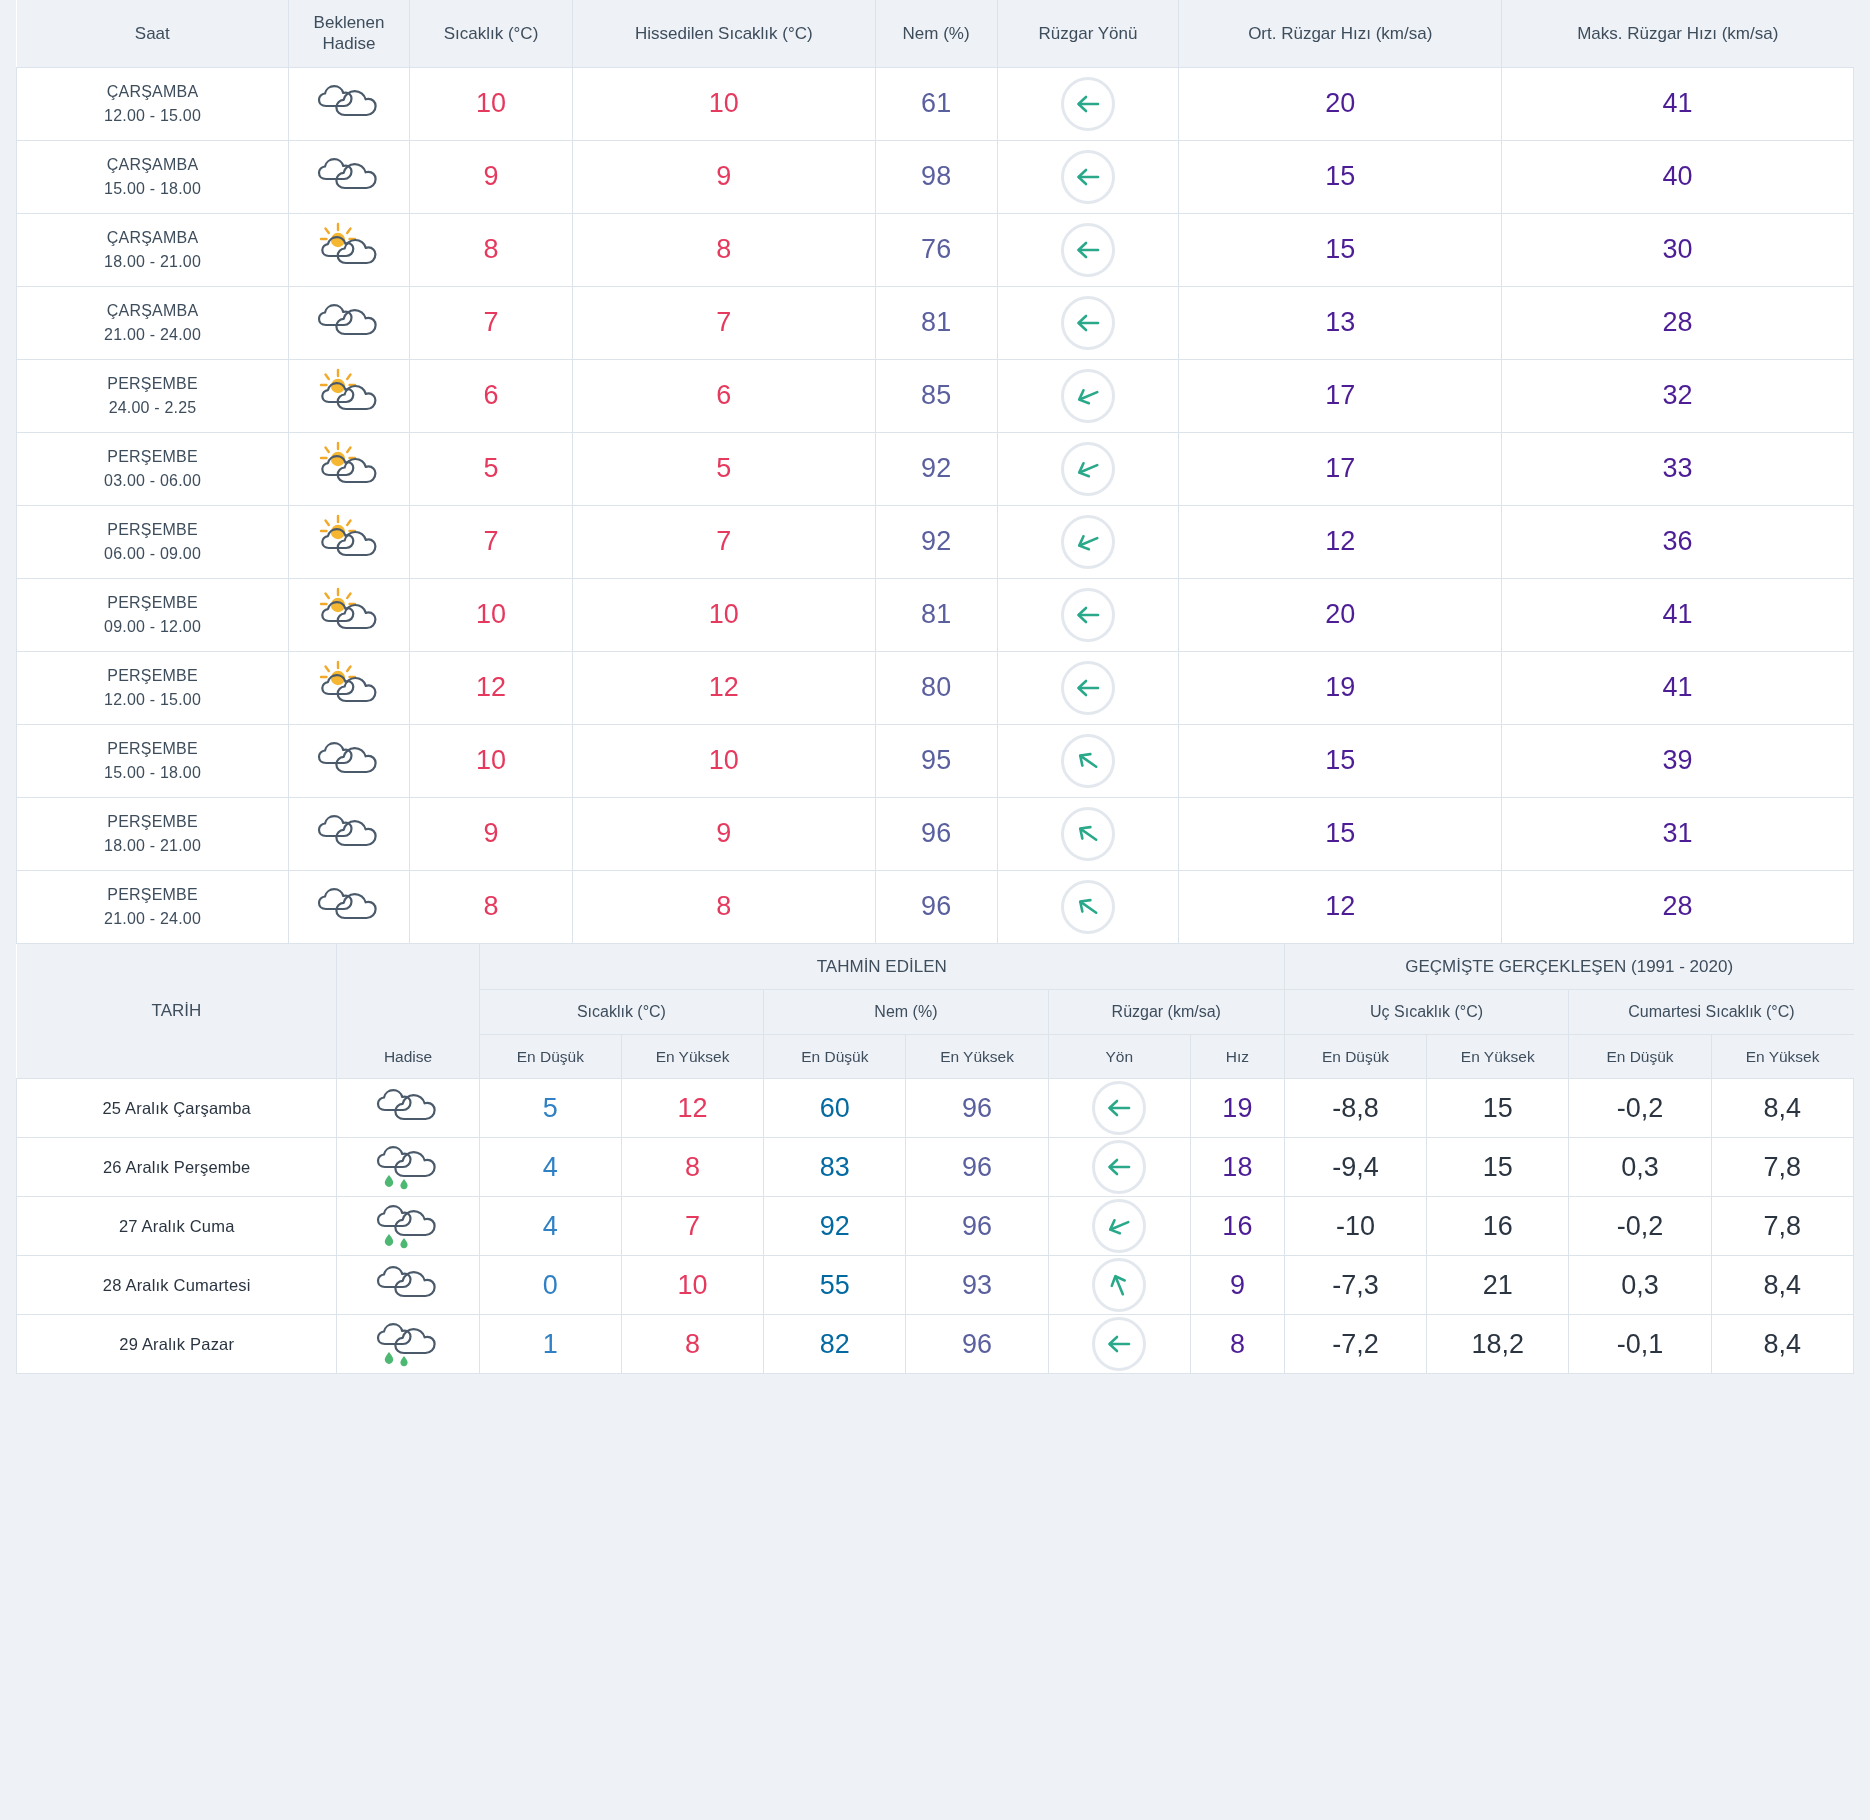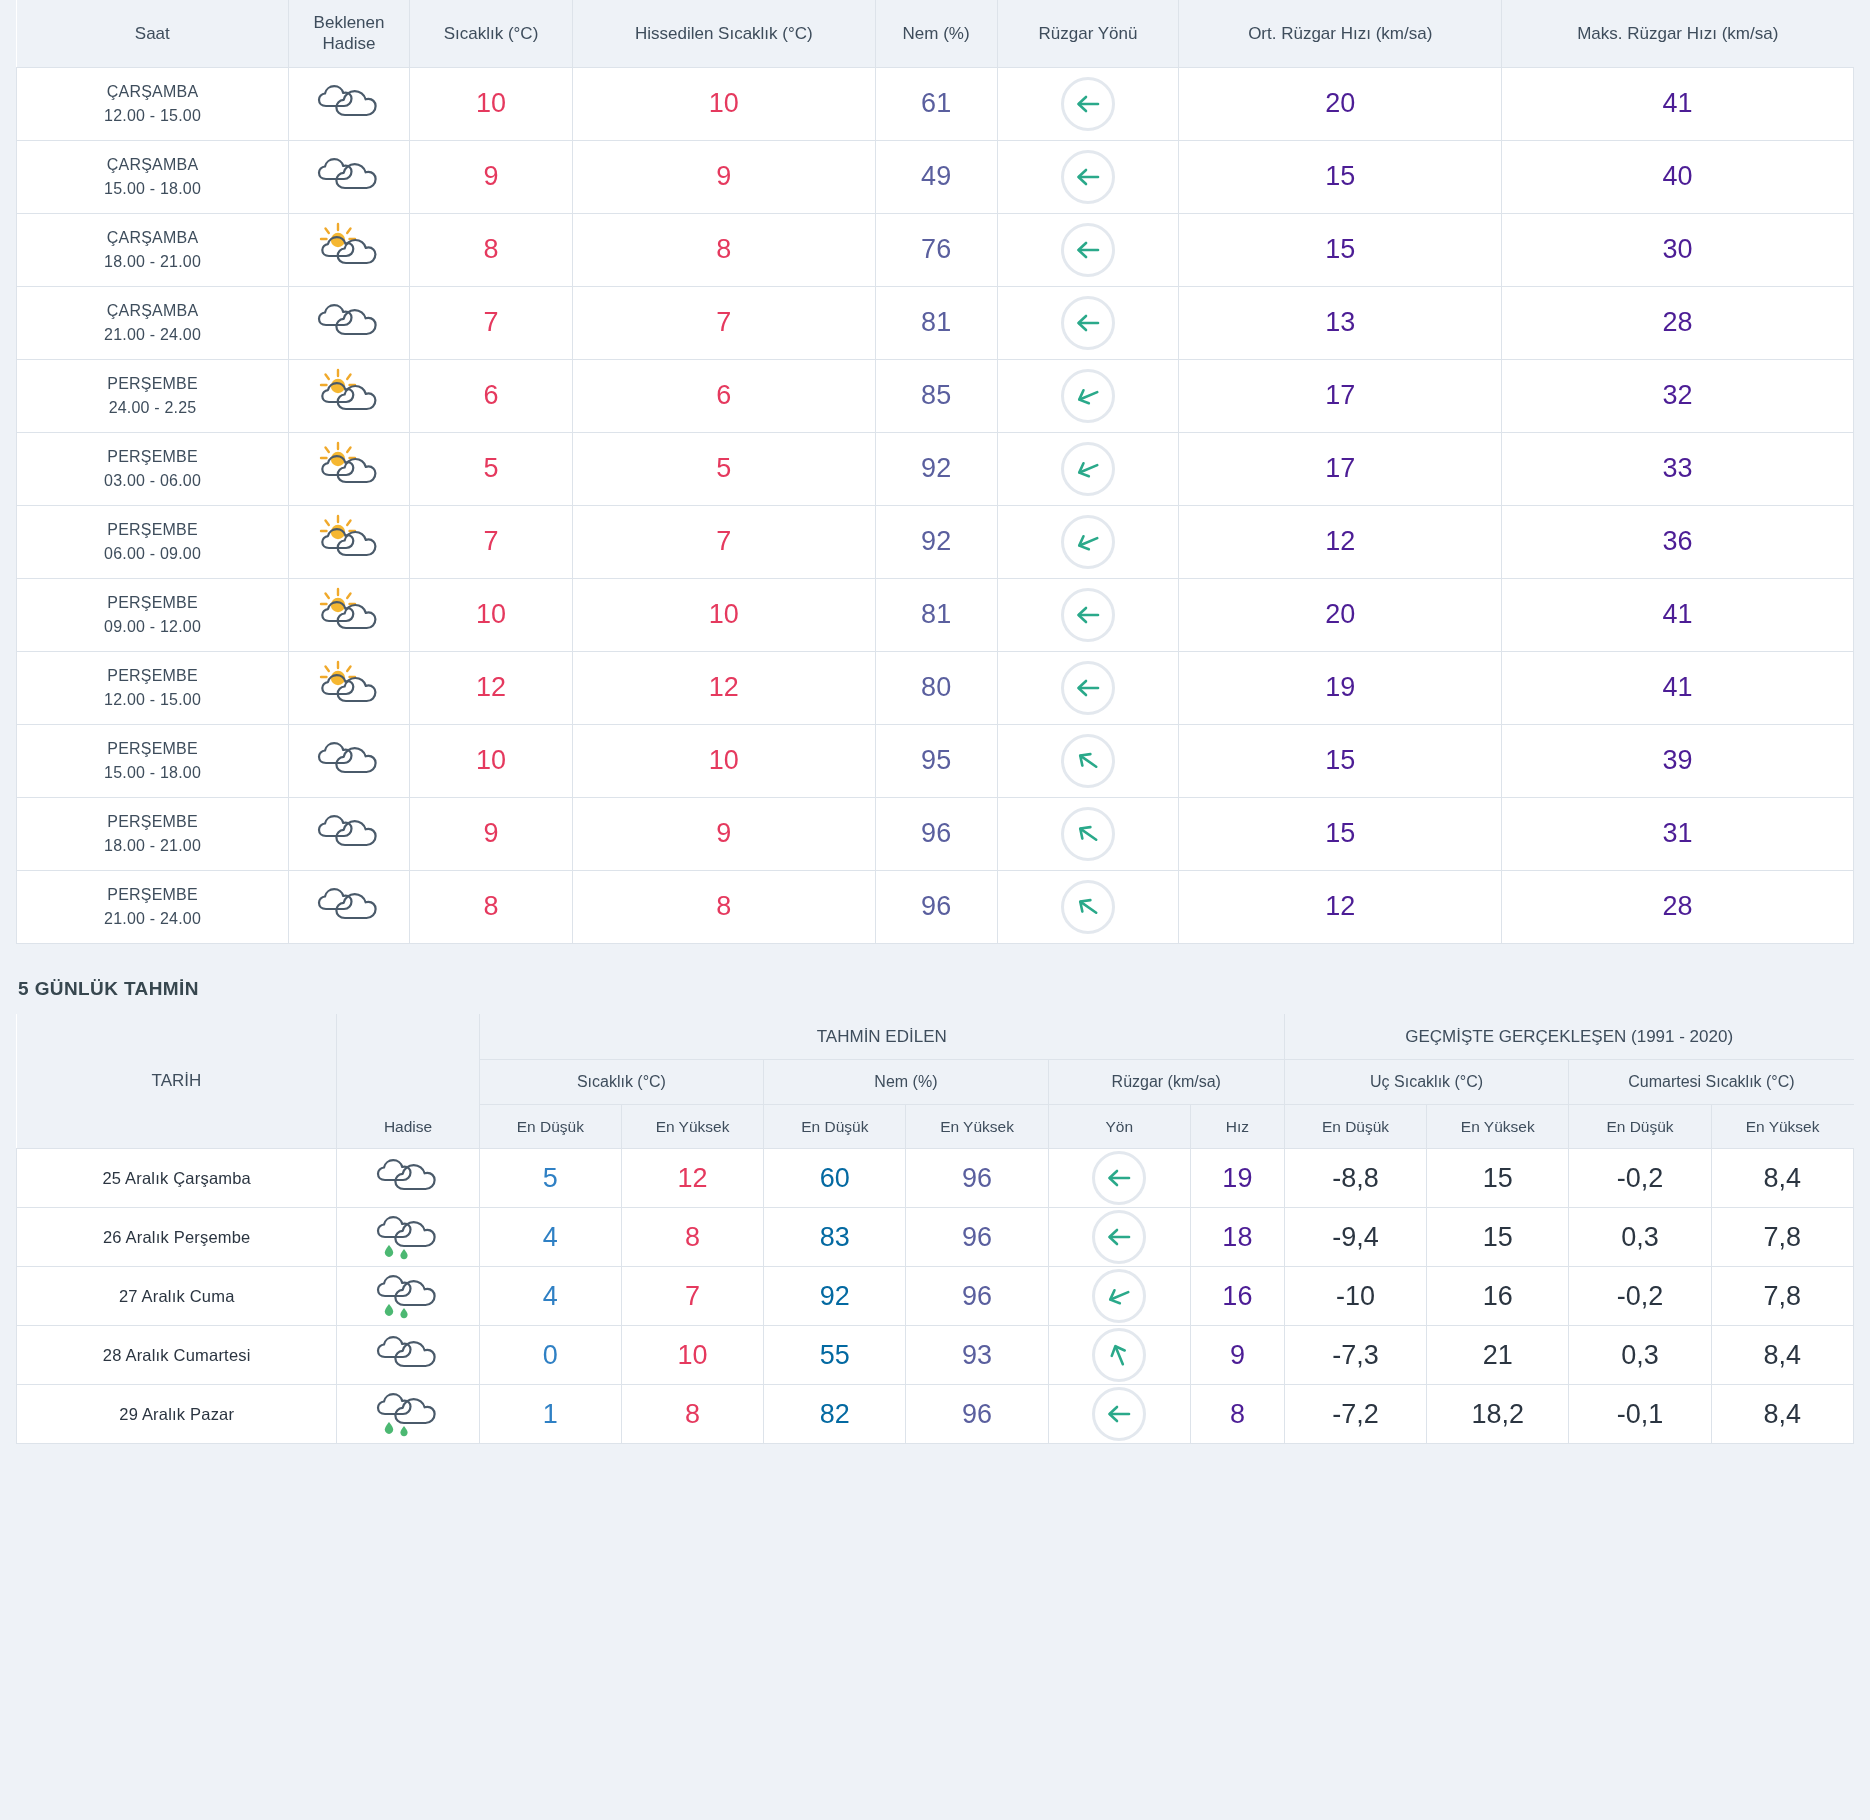--- a/index.html
+++ b/index.html
@@ -172,21 +172,21 @@
      </td>
      <td><span class="wicon">
     <svg viewBox="0 0 74 52" width="74" height="52">
       <g fill="none" stroke="#4a5a6a" stroke-width="2.2" stroke-linejoin="round" stroke-linecap="round">
         <path d="M14 30c-4.4 0-7-2.8-7-6.3 0-3.3 2.6-6 6-6.2 .9-4.3 4.7-7.3 9.2-7.3 4.3 0 8 2.8 9 6.8 .7-.3 1.5-.4 2.3-.4 3.3 0 6 2.6 6 5.9 0 4.1-3.1 7.5-7.5 7.5z"></path>
         <path d="M33 39c-5.3 0-8.6-3.4-8.6-7.6 0-4 3.1-7.2 7.2-7.5 1.1-5.2 5.7-8.8 11.1-8.8 5.2 0 9.7 3.4 10.9 8.2 .9-.3 1.8-.5 2.8-.5 4 0 7.2 3.2 7.2 7.1 0 5-3.8 9.1-9.1 9.1z"></path>
       </g>
     </svg></span></td>
      <td class="big temp">9</td>
      <td class="big temp">9</td>
-     <td class="big hum">49</td>
+     <td class="big hum">98</td>
      <td><span class="dial">
     <svg viewBox="0 0 40 40" width="40" height="40">
       <g transform="rotate(0 20 20)" stroke="#2aa98a" stroke-width="2.6" fill="none" stroke-linecap="round" stroke-linejoin="round">
         <line x1="30" y1="20" x2="11" y2="20"></line>
         <polyline points="18,13 10.5,20 18,27"></polyline>
       </g>
     </svg>
             </span></td>
      <td class="big wind">15</td>
      <td class="big wind">40</td>
@@ -495,21 +495,20 @@
         <polyline points="18,13 10.5,20 18,27"></polyline>
       </g>
     </svg>
             </span></td>
      <td class="big wind">12</td>
      <td class="big wind">28</td>
         </tr>
       </tbody>
   </table>
 
-  <div class="section-title second">5 GÜNLÜK TAHMİN</div>
 
   <table class="wx daily">
     <colgroup>
       <col class="c-date">
         <col class="c-ico">
       <col class="c-n">
         <col class="c-n">
         <col class="c-n">
         <col class="c-n">
       <col class="c-dir">

